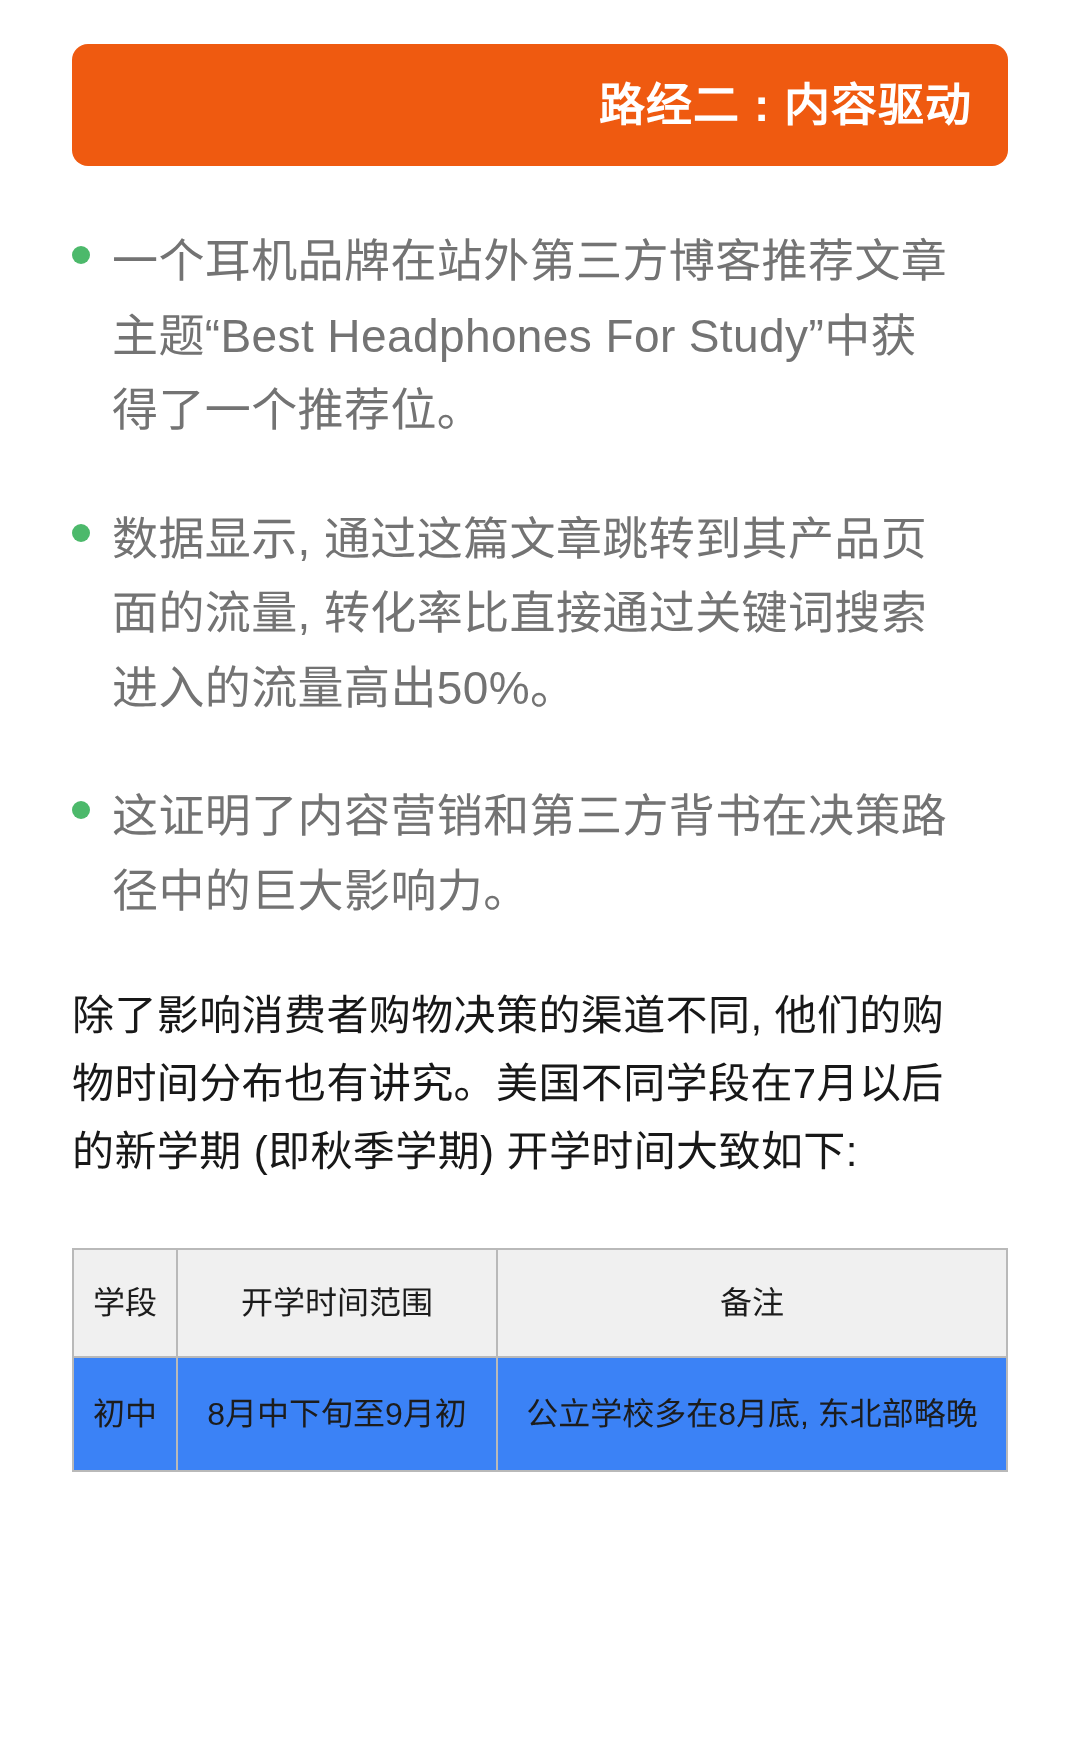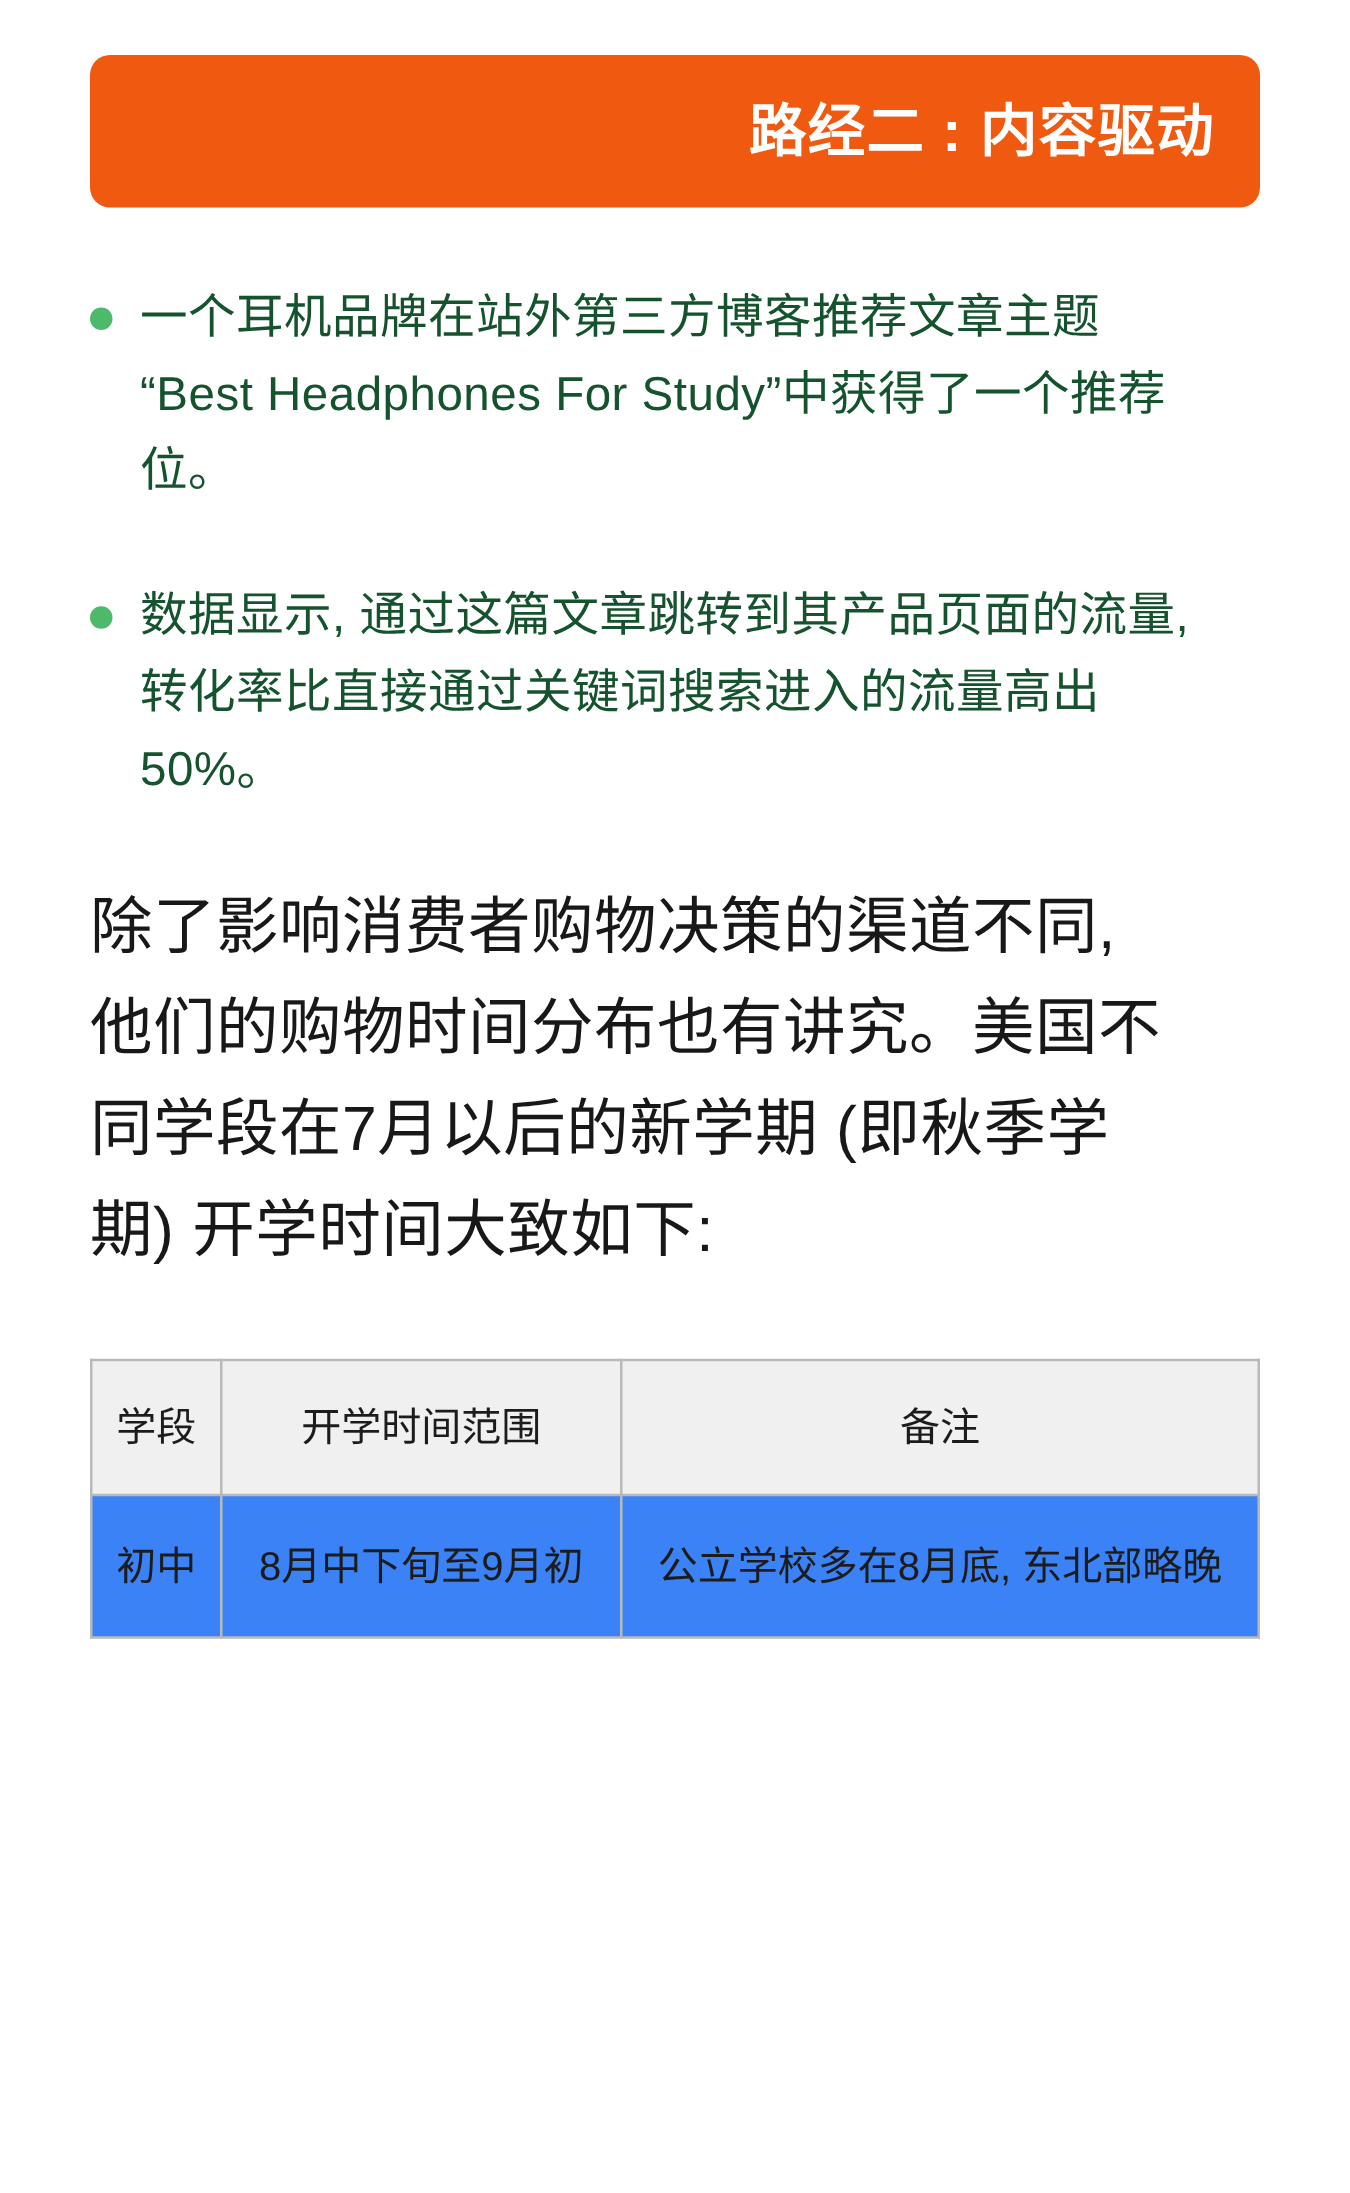--- a/index.html
+++ b/index.html
@@ -52,31 +52,31 @@
   .bullet-dot {
     flex: 0 0 auto;
     width: 18px;
     height: 18px;
     border-radius: 50%;
     background: #4cb96b;
     margin-top: 22px;
     margin-right: 22px;
   }
   .bullet-text {
-    font-size: 38px;
+    font-size: 46px;
     line-height: 1.62;
     letter-spacing: 0.4px;
-    color: #14532d;
+    color: #737373;
     max-width: 840px;
   }
 
   
   .paragraph {
     margin-top: 18px;
-    font-size: 50px;
+    font-size: 42px;
     line-height: 1.62;
     letter-spacing: 0.4px;
     color: #181818;
     max-width: 880px;
   }
 
   
   .table-wrap {
     margin-top: 62px;
   }
@@ -122,20 +122,24 @@
     <div class="bullet-item">
       <span class="bullet-dot"></span>
       <div class="bullet-text">一个耳机品牌在站外第三方博客推荐文章主题“Best Headphones For Study”中获得了一个推荐位。</div>
     </div>
 
     <div class="bullet-item">
       <span class="bullet-dot"></span>
       <div class="bullet-text">数据显示, 通过这篇文章跳转到其产品页面的流量, 转化率比直接通过关键词搜索进入的流量高出50%。</div>
     </div>
 
+    <div class="bullet-item">
+      <span class="bullet-dot"></span>
+      <div class="bullet-text">这证明了内容营销和第三方背书在决策路径中的巨大影响力。</div>
+    </div>
 
   </div>
 
   <div class="paragraph">除了影响消费者购物决策的渠道不同, 他们的购物时间分布也有讲究。美国不同学段在7月以后的新学期 (即秋季学期) 开学时间大致如下:</div>
 
   <div class="table-wrap">
     <table class="schedule">
       <colgroup>
         <col class="c-stage">
         <col class="c-range">

